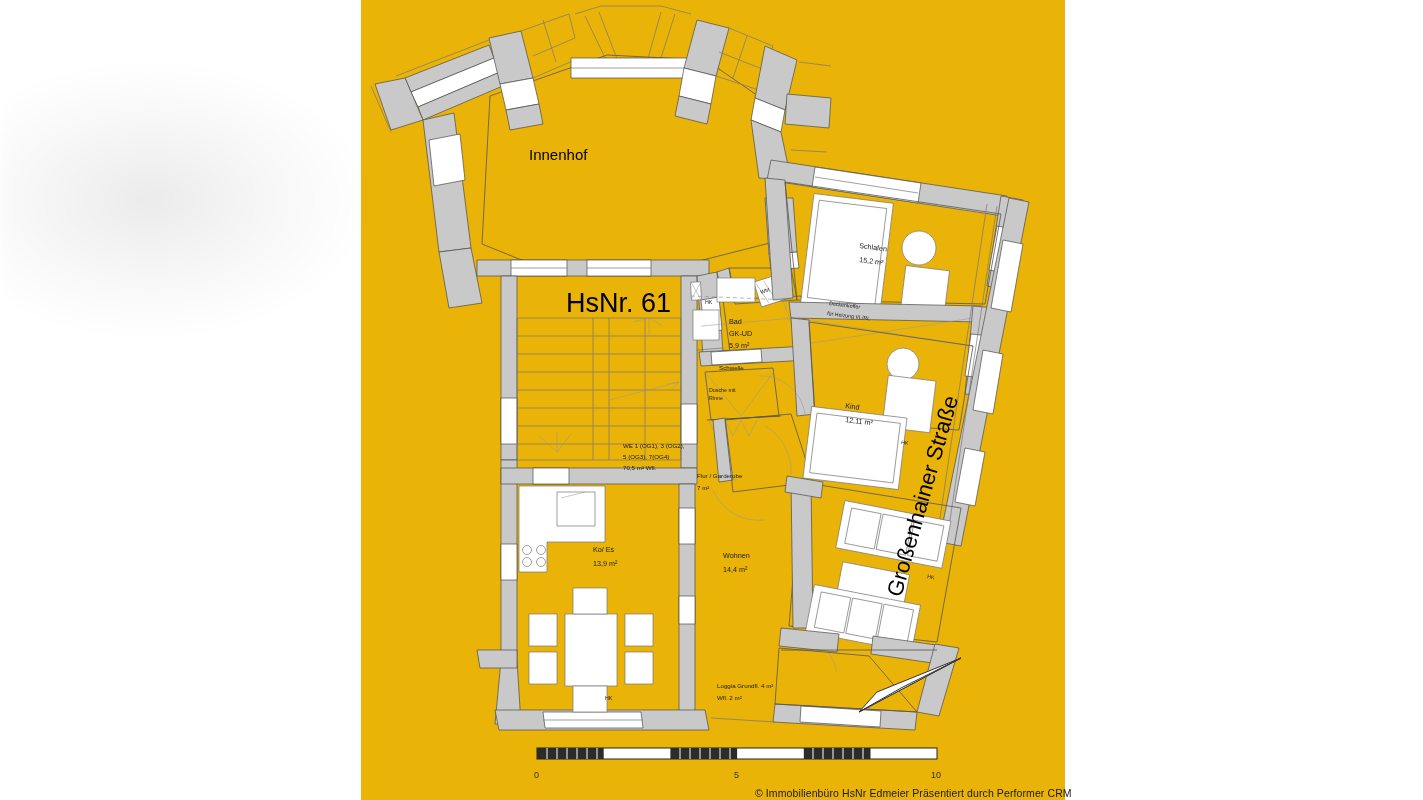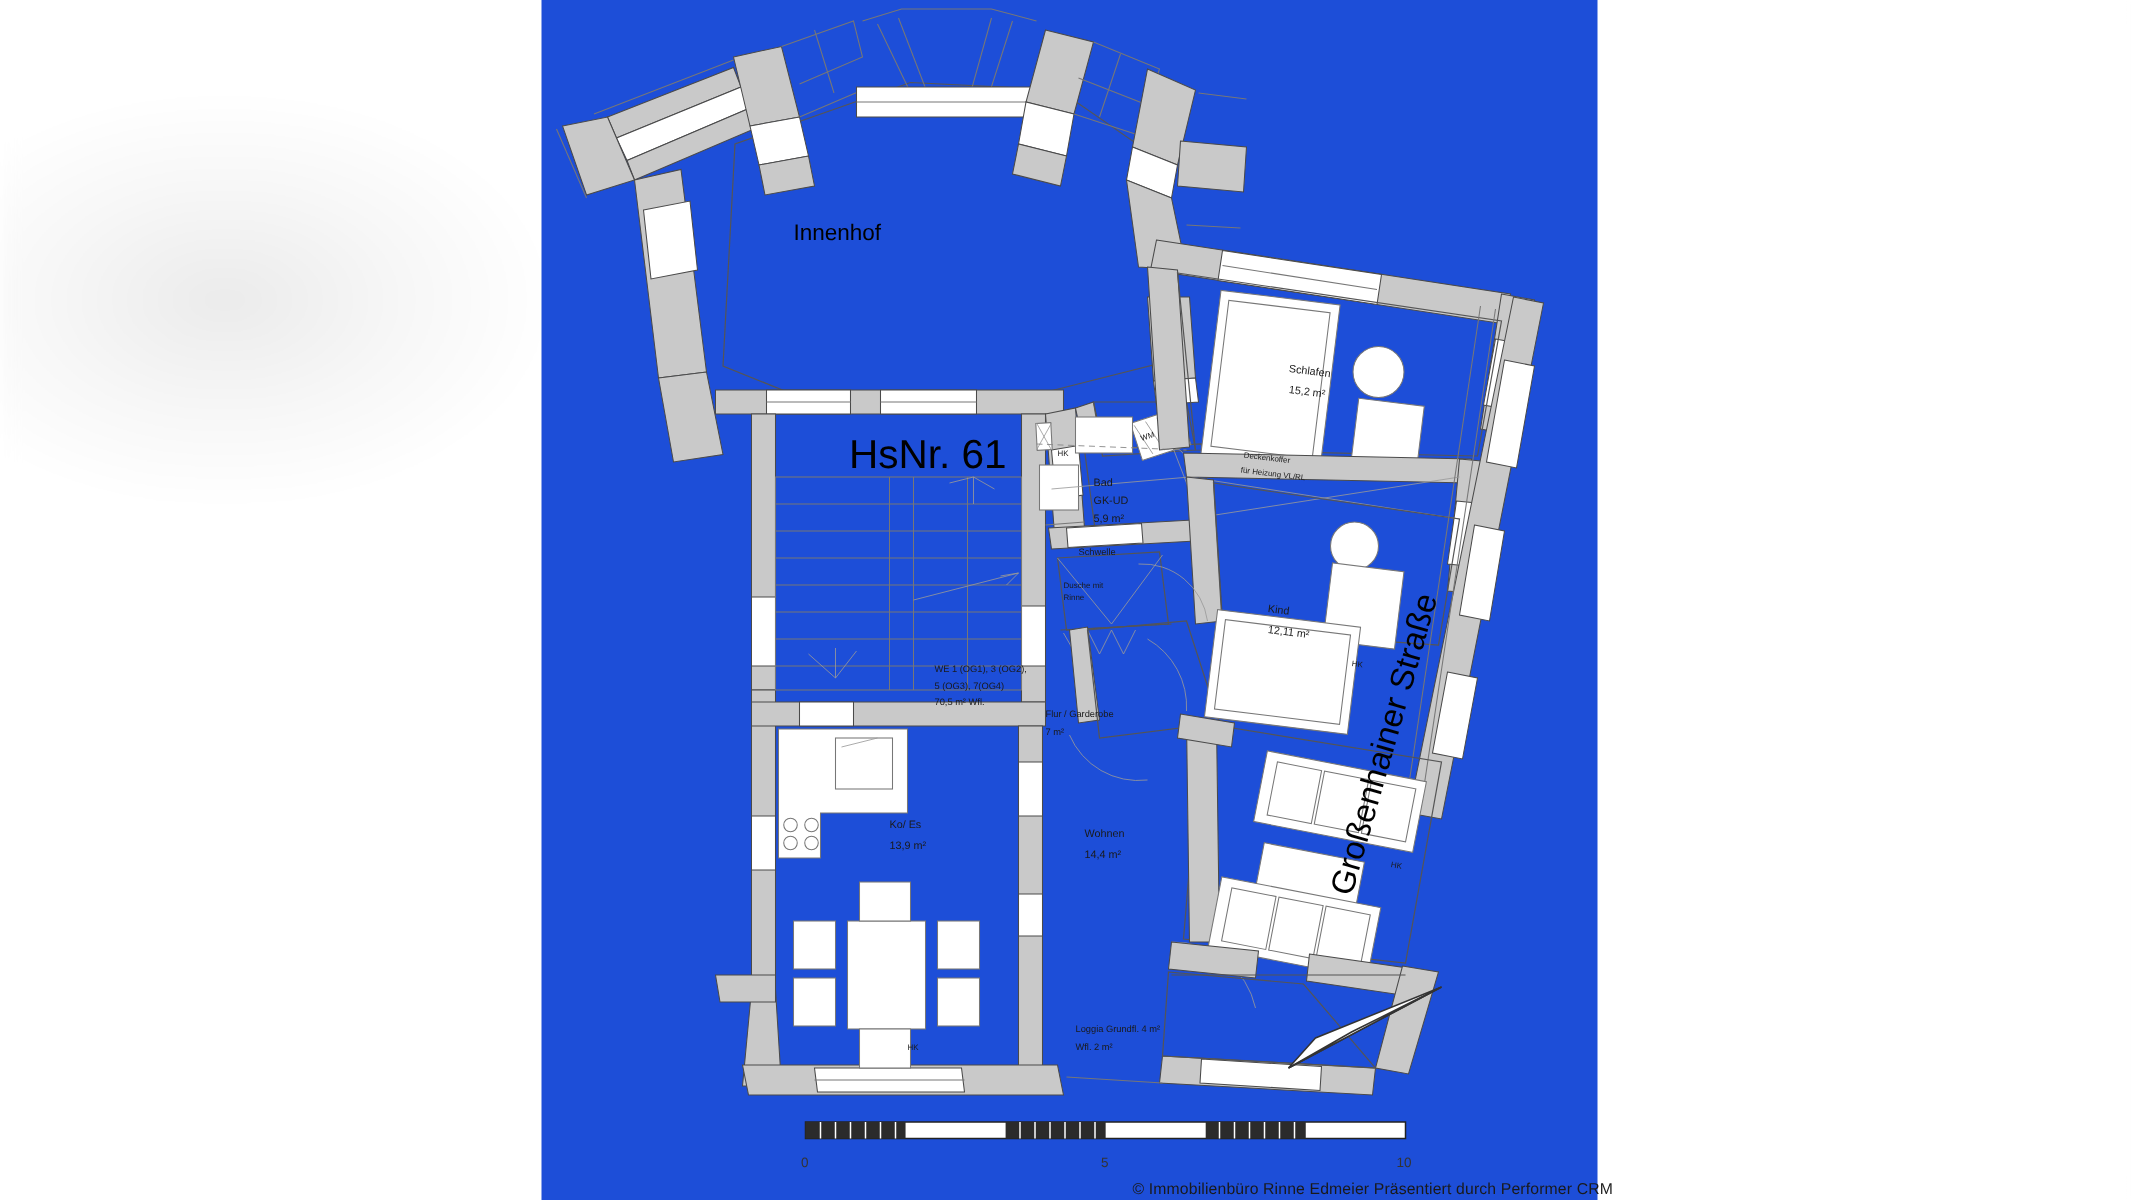--- a/index.html
+++ b/index.html
@@ -18,21 +18,21 @@
       radial-gradient(ellipse 220px 140px at 150px 200px, #ebebeb 0%, #f7f7f7 55%, #ffffff 100%),
       radial-gradient(ellipse 200px 160px at 250px 560px, #ececec 0%, #f8f8f8 60%, #ffffff 100%),
       radial-gradient(ellipse 180px 130px at 1180px 170px, #eaeaea 0%, #f8f8f8 60%, #ffffff 100%),
       radial-gradient(ellipse 200px 200px at 1300px 430px, #ebebeb 0%, #f8f8f8 60%, #ffffff 100%),
       radial-gradient(ellipse 200px 150px at 1160px 640px, #ececec 0%, #f8f8f8 60%, #ffffff 100%),
       linear-gradient(90deg,#f2f2f2 0%, #fbfbfb 20%, #ffffff 26%, #ffffff 74%, #fbfbfb 80%, #f2f2f2 100%);
     filter:blur(6px);
   }
   #paper{
     position:absolute;left:361px;top:0;width:704px;height:800px;
-    background:#1d4ed8;
+    background:#eab308;
     box-shadow:0 0 0 0 rgba(0,0,0,0);
   }
   #plan-svg{position:absolute;left:0;top:0;}
   #footer-credit{
     position:absolute;left:755px;top:787px;
     font-size:10.5px;color:#1a1a1a;white-space:nowrap;
     letter-spacing:.1px;
   }
   .lbl{font-size:7.2px;fill:#1a1a1a;font-family:"Liberation Sans",sans-serif;}
   .lbl-sm{font-size:6.2px;fill:#1a1a1a;font-family:"Liberation Sans",sans-serif;}
@@ -382,13 +382,13 @@
       <line x1="502" y1="748" x2="502" y2="759"></line>
     </g>
     <text class="lbl-scale" x="173" y="778">0</text>
     <text class="lbl-scale" x="373" y="778">5</text>
     <text class="lbl-scale" x="570" y="778">10</text>
   </g>
 
 </svg>
 </div>
 
-<div id="footer-credit">© Immobilienbüro Rinne Edmeier Präsentiert durch Performer CRM</div>
+<div id="footer-credit">© Immobilienbüro HsNr Edmeier Präsentiert durch Performer CRM</div>
 
 </body></html>

